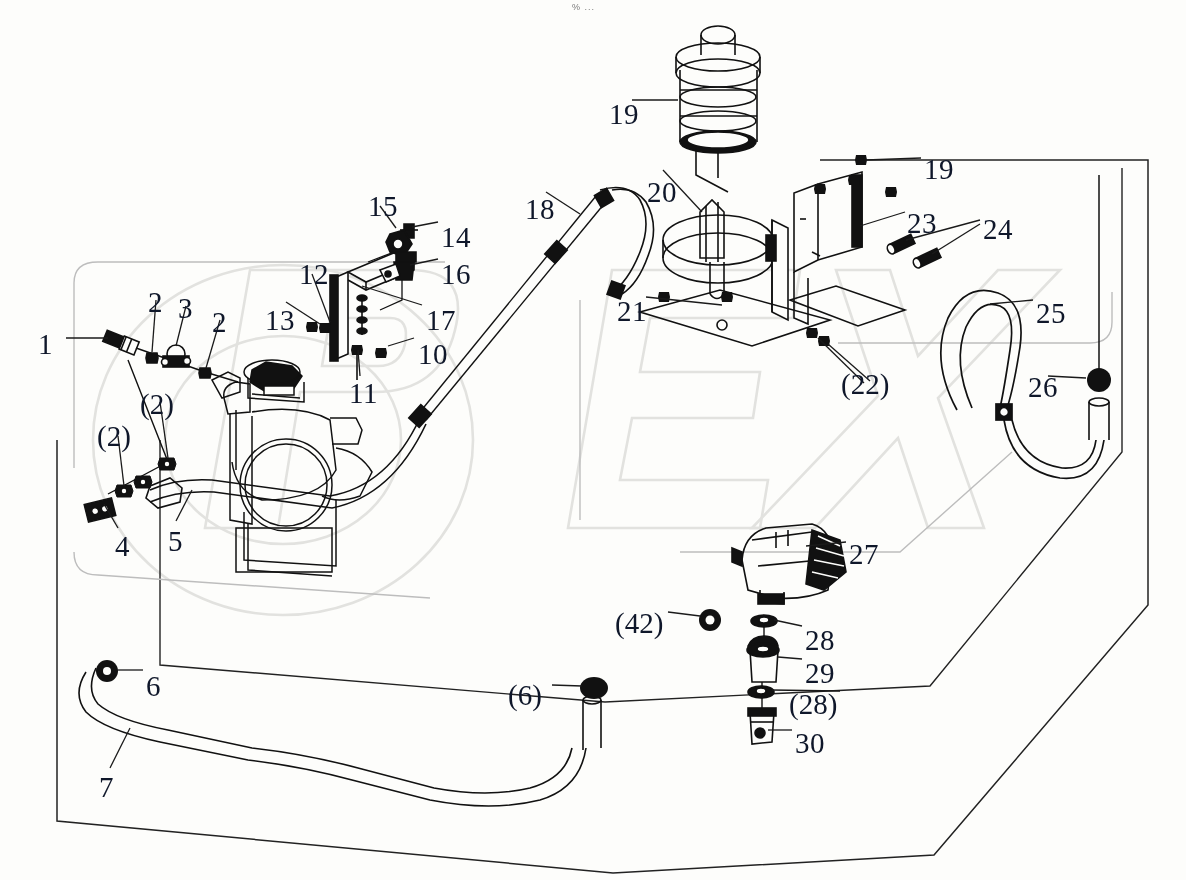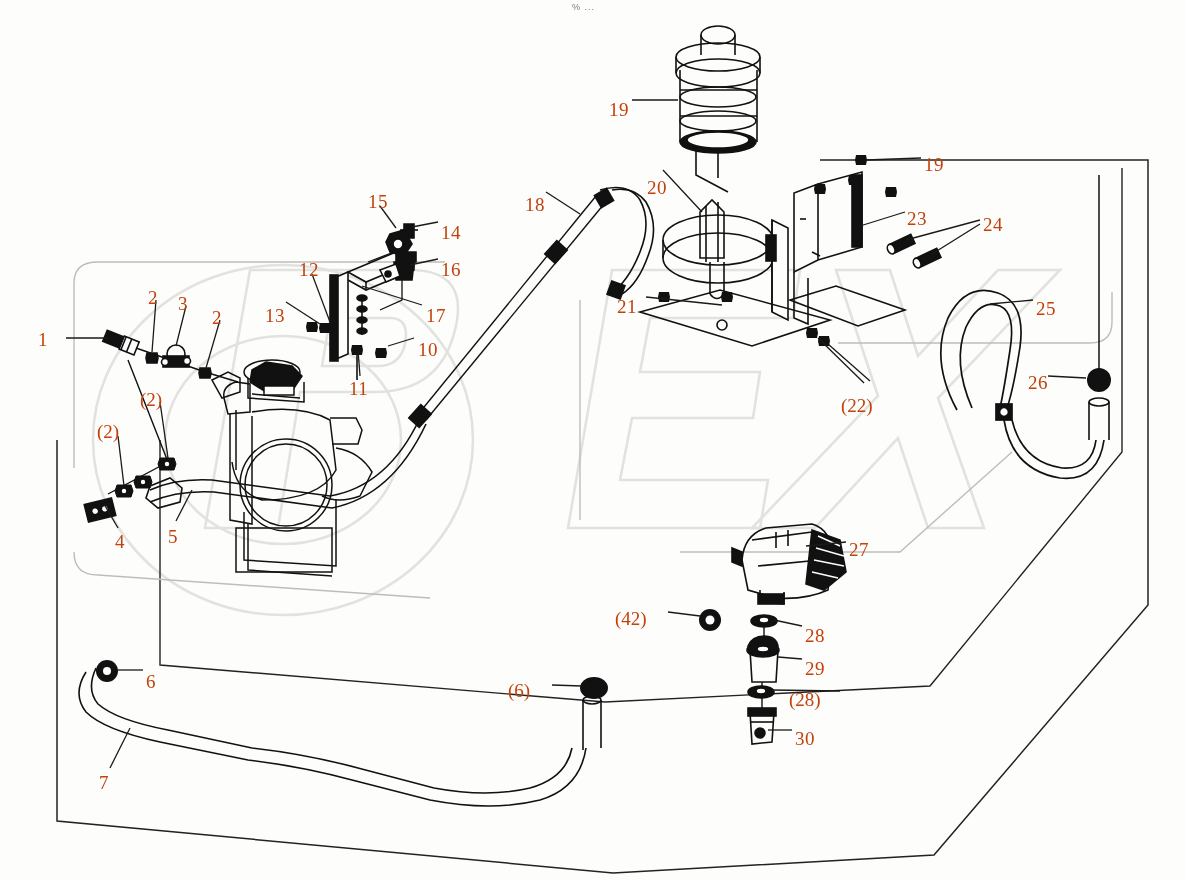--- a/index.html
+++ b/index.html
@@ -8,22 +8,22 @@
   #sheet{
     position:relative;
     width:1186px;height:880px;
     background:#fdfdfb;
     overflow:hidden;
   }
   #sheet svg{position:absolute;left:0;top:0;}
   .callout{
     position:absolute;
     font-family:"Liberation Serif", serif;
-    font-size:19px;
-    color:#c2410c;
+    font-size:29px;
+    color:#0f172a;
     line-height:1;
     white-space:nowrap;
     letter-spacing:0.5px;
     -webkit-user-select:none;
     user-select:none;
   }
   .callout.paren{letter-spacing:0px;}
   .corner-mark{
     position:absolute;
     left:572px;top:2px;
@@ -417,21 +417,21 @@
   <div class="callout" style="left:265px;top:294px;margin-top:12px;">13</div>
   <div class="callout" style="left:441px;top:223px;">14</div>
   <div class="callout" style="left:368px;top:192px;">15</div>
   <div class="callout" style="left:441px;top:260px;">16</div>
   <div class="callout" style="left:426px;top:306px;">17</div>
   <div class="callout" style="left:525px;top:195px;">18</div>
   <div class="callout" style="left:609px;top:100px;">19</div>
   <div class="callout" style="left:647px;top:155px;margin-top:23px;">20</div>
   <div class="callout" style="left:617px;top:297px;">21</div>
   <div class="callout" style="left:924px;top:155px;">19</div>
-  <div class="callout paren" style="left:841px;top:396px;">(22)</div>
+  <div class="callout paren" style="left:841px;top:370px;">(22)</div>
   <div class="callout" style="left:907px;top:209px;text-align:right;">23</div>
   <div class="callout" style="left:983px;top:215px;">24</div>
   <div class="callout" style="left:1036px;top:299px;">25</div>
   <div class="callout" style="left:1028px;top:373px;">26</div>
   <div class="callout paren" style="left:615px;top:609px;">(42)</div>
   <div class="callout paren" style="left:508px;top:681px;">(6)</div>
   <div class="callout" style="left:849px;top:540px;">27</div>
   <div class="callout" style="left:805px;top:626px;">28</div>
   <div class="callout" style="left:805px;top:659px;">29</div>
   <div class="callout paren" style="left:789px;top:690px;">(28)</div>

